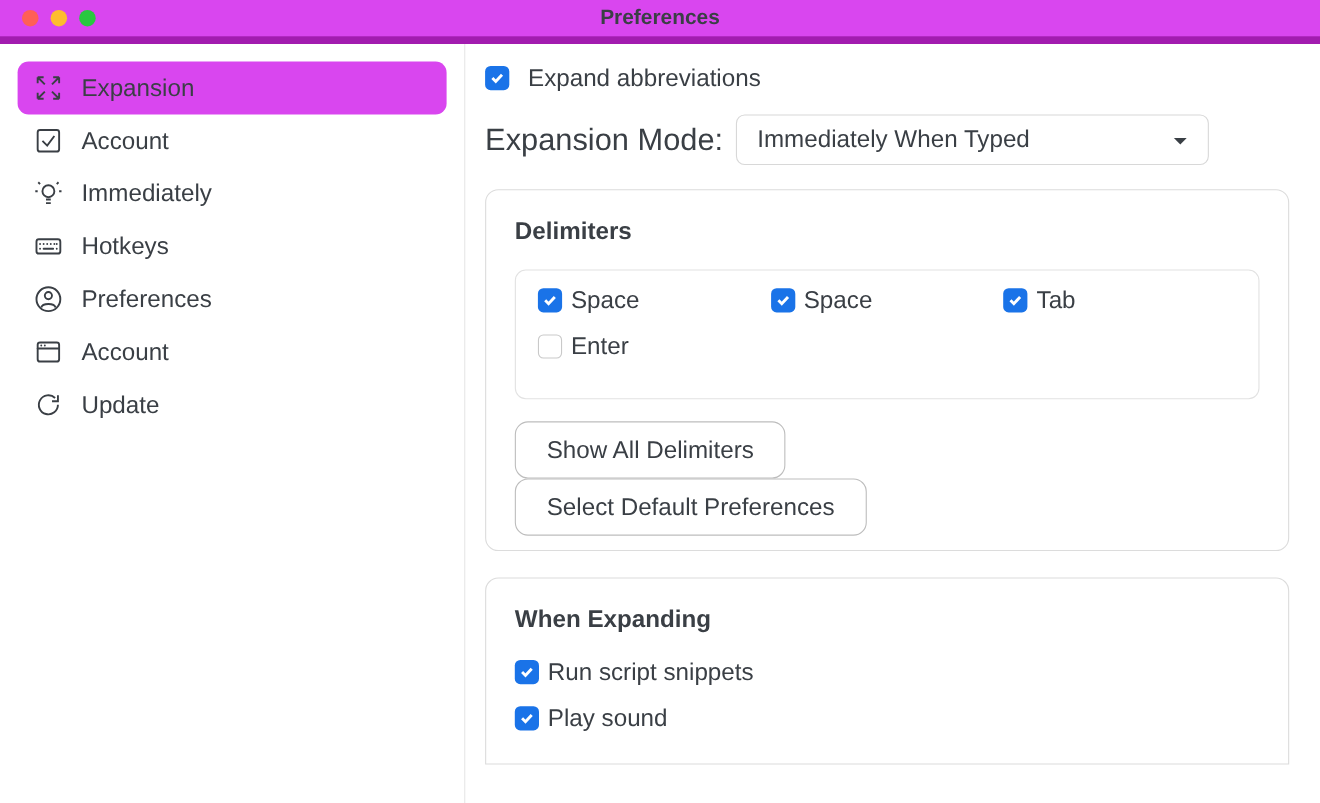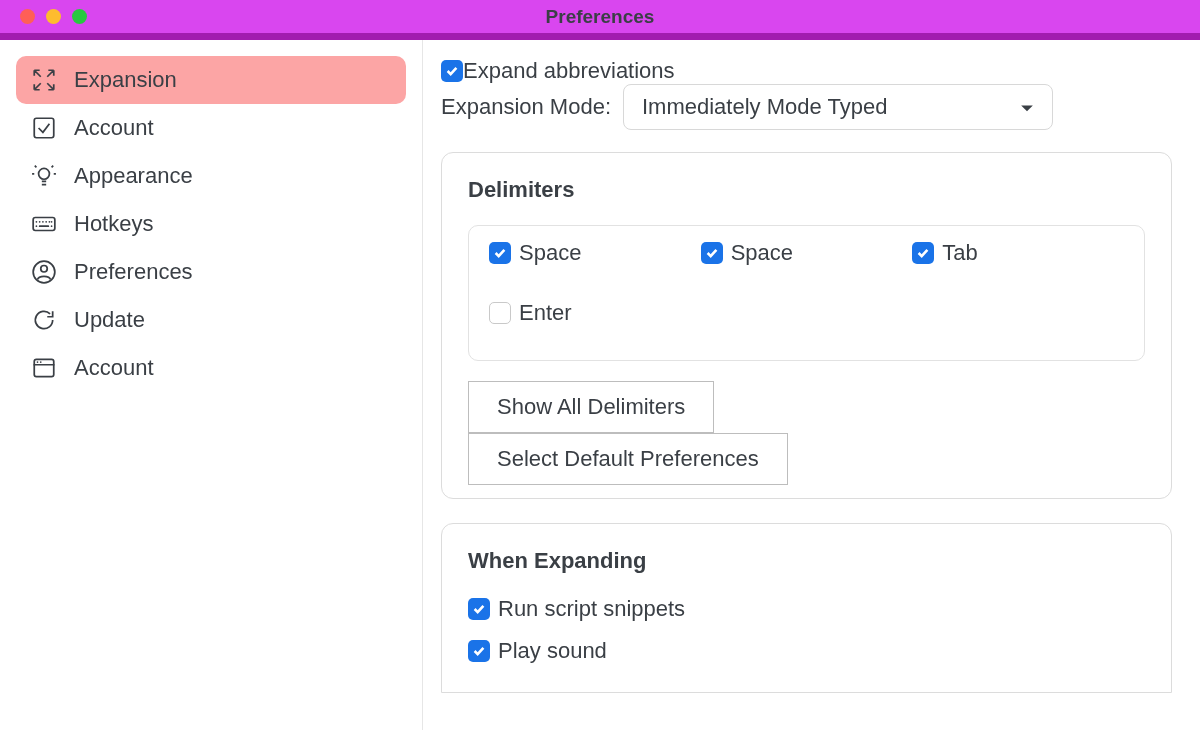--- a/index.html
+++ b/index.html
@@ -8,39 +8,39 @@
   .titlebar { height: 40px; display: flex; align-items: center; position: relative; border-bottom: 7px solid #a21caf; background: #d946ef; }
   .traffic { display: flex; gap: 11px; align-items: center; margin-left: 20px; }
   .tl { width: 15px; height: 15px; border-radius: 50%; }
   .tl.red { background: #ff5f57; }
   .tl.yellow { background: #febc2e; }
   .tl.green { background: #28c840; }
   .title { position: absolute; left: 0; right: 0; text-align: center; font-weight: 700; font-size: 19px; color: #3a3f45; pointer-events: none; }
   .body { flex: 1; display: flex; min-height: 0; }
   .sidebar { width: 423px; border-right: 1px solid #e6e6e6; padding: 16px; }
   .side-item { display: flex; align-items: center; gap: 16px; padding: 10px 14px; border-radius: 10px; font-size: 22px; color: #3a3f45; cursor: pointer; }
-  .side-item.selected { background: #fca5a5; }
+  .side-item.selected { background: #d946ef; }
   .side-item .ico { width: 28px; height: 28px; display: flex; align-items: center; justify-content: center; flex: 0 0 28px; }
   .side-item .ico svg { width: 26px; height: 26px; stroke: #3a3f45; fill: none; stroke-width: 1.6; }
   .main { flex: 1; padding: 18px 28px 0 18px; overflow: hidden; }
-  .row { display: flex; align-items: center; gap: 0; }
+  .row { display: flex; align-items: center; gap: 17px; margin-bottom: 20px; }
   .checkbox { width: 22px; height: 22px; border-radius: 5px; display: inline-flex; align-items: center; justify-content: center; flex: 0 0 22px; }
   .checkbox.checked { background: #1a73e8; }
   .checkbox.unchecked { background: #fff; border: 1.5px solid #c9c9c9; }
   .checkbox svg { width: 14px; height: 14px; stroke: #fff; fill: none; stroke-width: 3; }
   .chk-label { font-size: 22px; color: #3a3f45; }
   .mode-row { display: flex; align-items: center; gap: 12px; margin-bottom: 22px; }
-  .mode-label { font-size: 22px; color: #3a3f45; }
+  .mode-label { font-size: 28px; color: #3a3f45; }
   .select { flex: 0 0 auto; width: 430px; height: 46px; border: 1px solid #d8d8d8; border-radius: 8px; display: flex; align-items: center; justify-content: space-between; padding: 0 18px; font-size: 22px; color: #3a3f45; cursor: pointer; background: #fff; }
   .select .caret svg { width: 14px; height: 10px; fill: #3a3f45; }
   .panel { border: 1px solid #dcdcdc; border-radius: 12px; padding: 24px 26px 13px 26px; margin-bottom: 24px; }
   .panel-title { font-size: 22px; font-weight: 700; color: #3a3f45; margin-bottom: 22px; }
   .delim-box { border: 1px solid #e2e2e2; border-radius: 10px; padding: 14px 20px 18px 20px; margin-bottom: 20px; }
-  .delim-grid { display: grid; grid-template-columns: 1fr 1fr 1fr; row-gap: 18px; }
-  .btn { display: inline-flex; align-items: center; justify-content: center; height: 52px; padding: 0 28px; border: 1px solid #bdbdbd; border-radius: 0; background: #fff; font-size: 22px; color: #3a3f45; cursor: pointer; margin-bottom: 16px; }
+  .delim-grid { display: grid; grid-template-columns: 1fr 1fr 1fr; row-gap: 0; }
+  .btn { display: inline-flex; align-items: center; justify-content: center; height: 52px; padding: 0 28px; border: 1px solid #bdbdbd; border-radius: 12px; background: #fff; font-size: 22px; color: #3a3f45; cursor: pointer; margin-bottom: 16px; }
   .btn:last-of-type { margin-bottom: 0; }
   .panel2 { border: 1px solid #dcdcdc; border-top-left-radius: 12px; border-top-right-radius: 12px; padding: 24px 26px 12px 26px; }
   .check-row { display: flex; align-items: center; gap: 8px; margin-bottom: 16px; }
 </style>
 </head>
 <body>
 
 <div class="window">
 
   <div class="titlebar">
@@ -75,21 +75,21 @@
         <span>Account</span>
       </div>
 
       <div class="side-item">
         <span class="ico">
           <svg viewBox="0 0 24 24">
               <circle cx="12" cy="10" r="5"></circle>
               <path d="M10 17 L14 17 M10 20 L14 20 M3 10 L1 10 M23 10 L21 10 M5 4 L3.5 2.5 M19 4 L20.5 2.5"></path>
             </svg>
         </span>
-        <span>Appearance</span>
+        <span>Immediately</span>
       </div>
 
       <div class="side-item">
         <span class="ico">
           <svg viewBox="0 0 24 24">
               <rect x="2" y="6" width="20" height="12" rx="2"></rect>
               <path d="M5 10 L5 10 M8 10 L8 10 M11 10 L11 10 M14 10 L14 10 M17 10 L17 10 M19 10 L19 10 M5 14 L5 14 M8 14 L16 14 M19 14 L19 14" stroke-linecap="round"></path>
             </svg>
         </span>
         <span>Hotkeys</span>
@@ -102,53 +102,53 @@
               <circle cx="12" cy="9" r="3"></circle>
               <path d="M6 19 C7 15 17 15 18 19"></path>
             </svg>
         </span>
         <span>Preferences</span>
       </div>
 
       <div class="side-item">
         <span class="ico">
           <svg viewBox="0 0 24 24">
-              <path d="M20 12 A8 8 0 1 1 17.6 6.3 M20 4 L20 9 L15 9"></path>
-            </svg>
-        </span>
-        <span>Update</span>
-      </div>
-
-      <div class="side-item">
-        <span class="ico">
-          <svg viewBox="0 0 24 24">
               <rect x="3" y="4" width="18" height="16" rx="2"></rect>
               <path d="M3 9 L21 9 M6 6.5 L6 6.5 M9 6.5 L9 6.5" stroke-linecap="round"></path>
             </svg>
         </span>
         <span>Account</span>
+      </div>
+
+      <div class="side-item">
+        <span class="ico">
+          <svg viewBox="0 0 24 24">
+              <path d="M20 12 A8 8 0 1 1 17.6 6.3 M20 4 L20 9 L15 9"></path>
+            </svg>
+        </span>
+        <span>Update</span>
       </div>
 
     </div>
 
     <div class="main">
 
       <div class="row">
         <span class="checkbox checked">
           <svg viewBox="0 0 16 16">
               <path d="M3 8 L6.5 11.5 L13 4.5"></path>
             </svg>
         </span>
         <span class="chk-label">Expand abbreviations</span>
       </div>
 
       <div class="mode-row">
         <span class="mode-label">Expansion Mode:</span>
         <div class="select">
-          <span>Immediately Mode Typed</span>
+          <span>Immediately When Typed</span>
           <span class="caret">
             <svg viewBox="0 0 12 8">
                 <path d="M1 1 L6 6 L11 1 Z"></path>
               </svg>
           </span>
         </div>
       </div>
 
       <div class="panel">
         <div class="panel-title">Delimiters</div>

